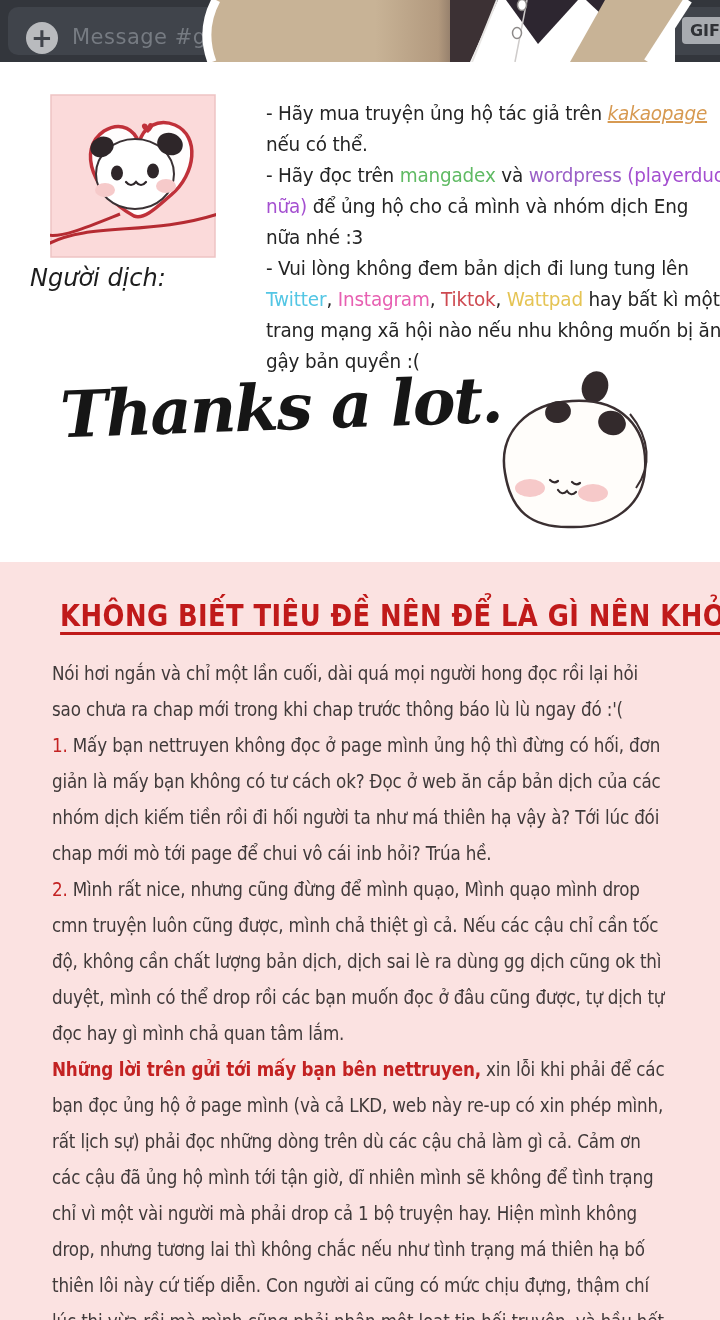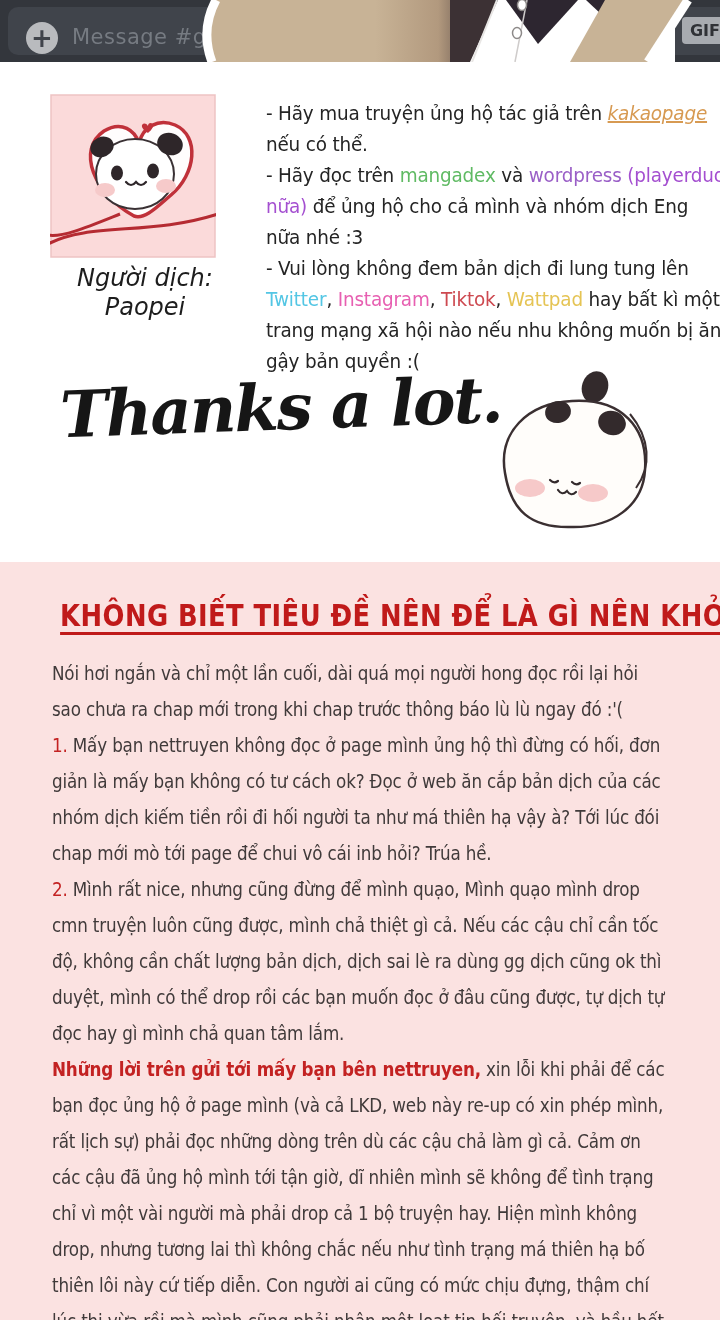--- a/index.html
+++ b/index.html
@@ -16,21 +16,21 @@
   .msg-placeholder{position:absolute;left:64px;top:18px;font-size:21px;color:#767b82;
                    letter-spacing:.5px;white-space:nowrap;}
   .gif-badge{position:absolute;right:-8px;top:17px;height:27px;padding:0 8px;background:#a8abb0;
              border-radius:4px;color:#2f3136;font-weight:bold;font-size:16px;
              display:flex;align-items:center;z-index:6;}
   .char-art{position:absolute;left:150px;top:0;width:570px;height:62px;z-index:5;}
 
   
   .white-section{position:absolute;left:0;top:62px;width:720px;height:500px;background:#fff;}
   .logo-box{position:absolute;left:50px;top:32px;width:166px;height:164px;}
-  .translator{position:absolute;left:42px;top:202px;width:206px;text-align:center;
+  .translator{position:absolute;left:30px;top:202px;width:206px;text-align:left;
               font-style:italic;font-size:24px;color:#1d1d1d;line-height:29px;}
   .notes{position:absolute;left:266px;top:36px;width:500px;transform:scaleX(.92);
          transform-origin:left top;font-size:20px;line-height:31px;color:#242424;
          letter-spacing:-.2px;}
   .notes p{margin:0;}
   .seg-kakaopage{color:#d79a52;font-style:italic;text-decoration:underline;}
   .seg-mangadex{color:#5fba63;}
   .seg-wordpress{color:#9a5fc7;}
   .seg-playerduo{color:#a44fd0;}
   .seg-twitter{color:#53c6e4;}
@@ -114,21 +114,20 @@
     <ellipse cx="120" cy="50" rx="13" ry="11" fill="#2e2629" transform="rotate(20 120 50)"></ellipse>
     <ellipse cx="67" cy="79" rx="6" ry="7.5" fill="#2e2629"></ellipse>
     <ellipse cx="103" cy="77" rx="6" ry="7.5" fill="#2e2629"></ellipse>
     <ellipse cx="55" cy="96" rx="10" ry="7" fill="#f6caca"></ellipse>
     <ellipse cx="116" cy="92" rx="10" ry="7" fill="#f6caca"></ellipse>
     <path d="M76,88 q5,6 10,0 q5,6 10,0" fill="none" stroke="#2e2629" stroke-width="2.2" stroke-linecap="round"></path>
   </svg>
 
   <div class="translator">
     <div>Người dịch:</div>
-    <div>Paopei</div>
   </div>
 
   <div class="notes">
     <p><span>- Hãy mua truyện ủng hộ tác giả trên </span><span class="seg-kakaopage">kakaopage</span><span> nếu có thể.</span></p>
     <p><span>- Hãy đọc trên </span><span class="seg-mangadex">mangadex</span><span> và </span><span class="seg-wordpress">wordpress</span><span> </span><span class="seg-playerduo">(playerduo nữa)</span><span> để ủng hộ cho cả mình và nhóm dịch Eng nữa nhé :3</span></p>
     <p><span>- Vui lòng không đem bản dịch đi lung tung lên </span><span class="seg-twitter">Twitter</span><span>, </span><span class="seg-instagram">Instagram</span><span>, </span><span class="seg-tiktok">Tiktok</span><span>, </span><span class="seg-wattpad">Wattpad</span><span> hay bất kì một trang mạng xã hội nào nếu nhu không muốn bị ăn gậy bản quyền :(</span></p>
   </div>
 
   <div class="thanks-script">Thanks a lot.</div>
 

